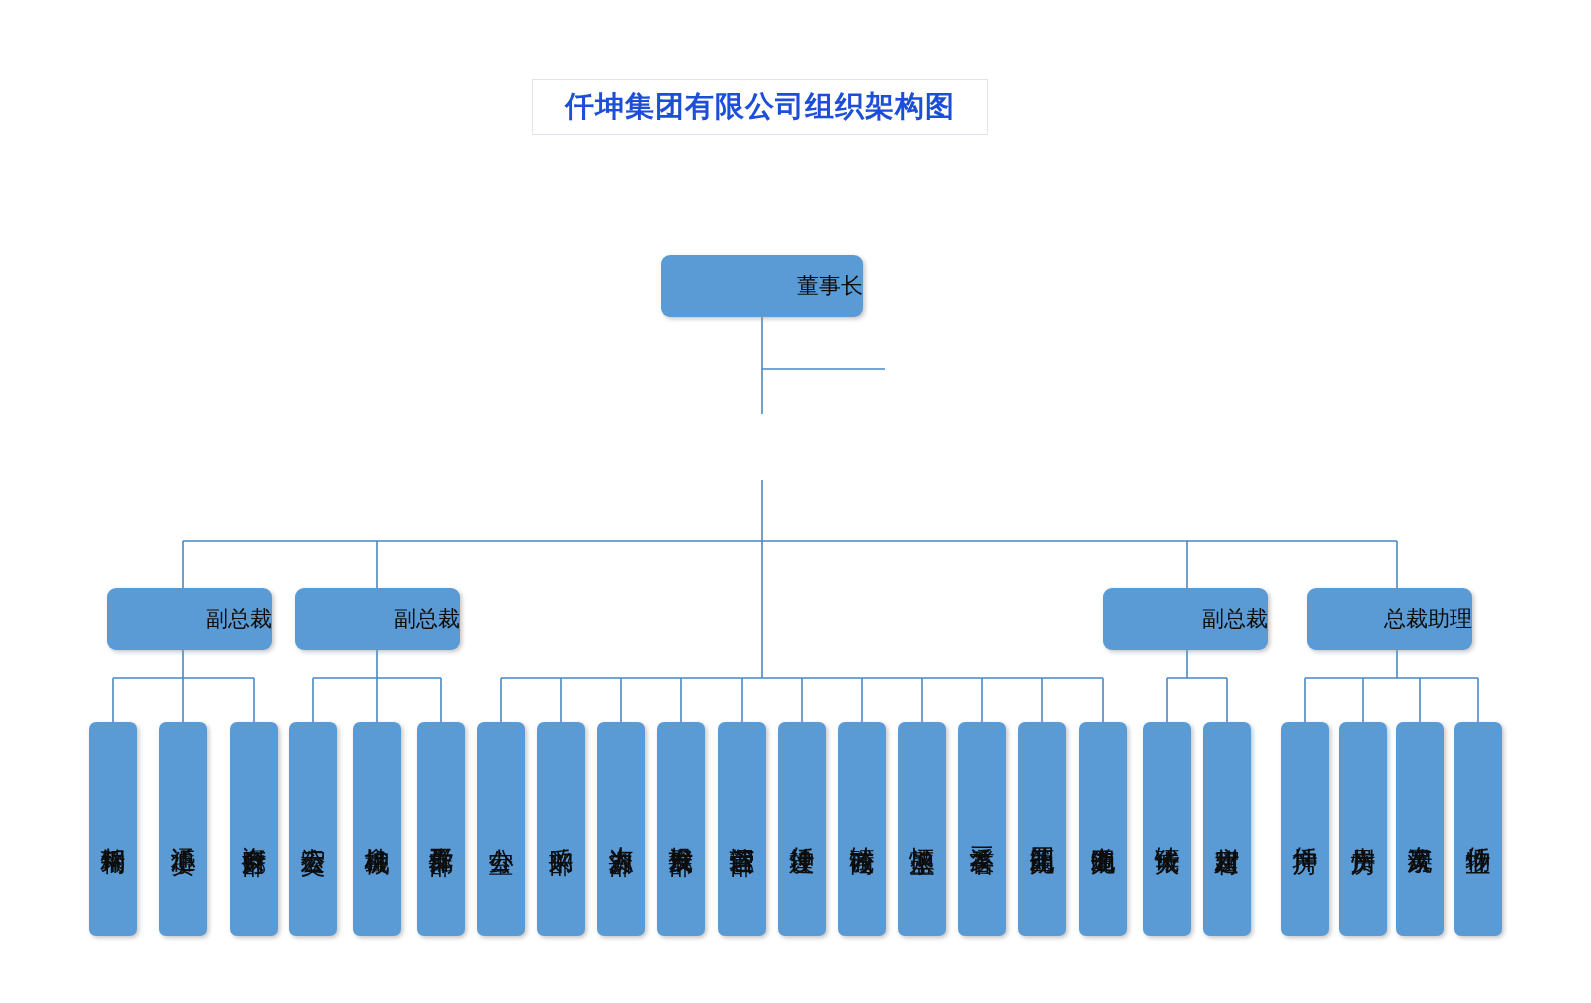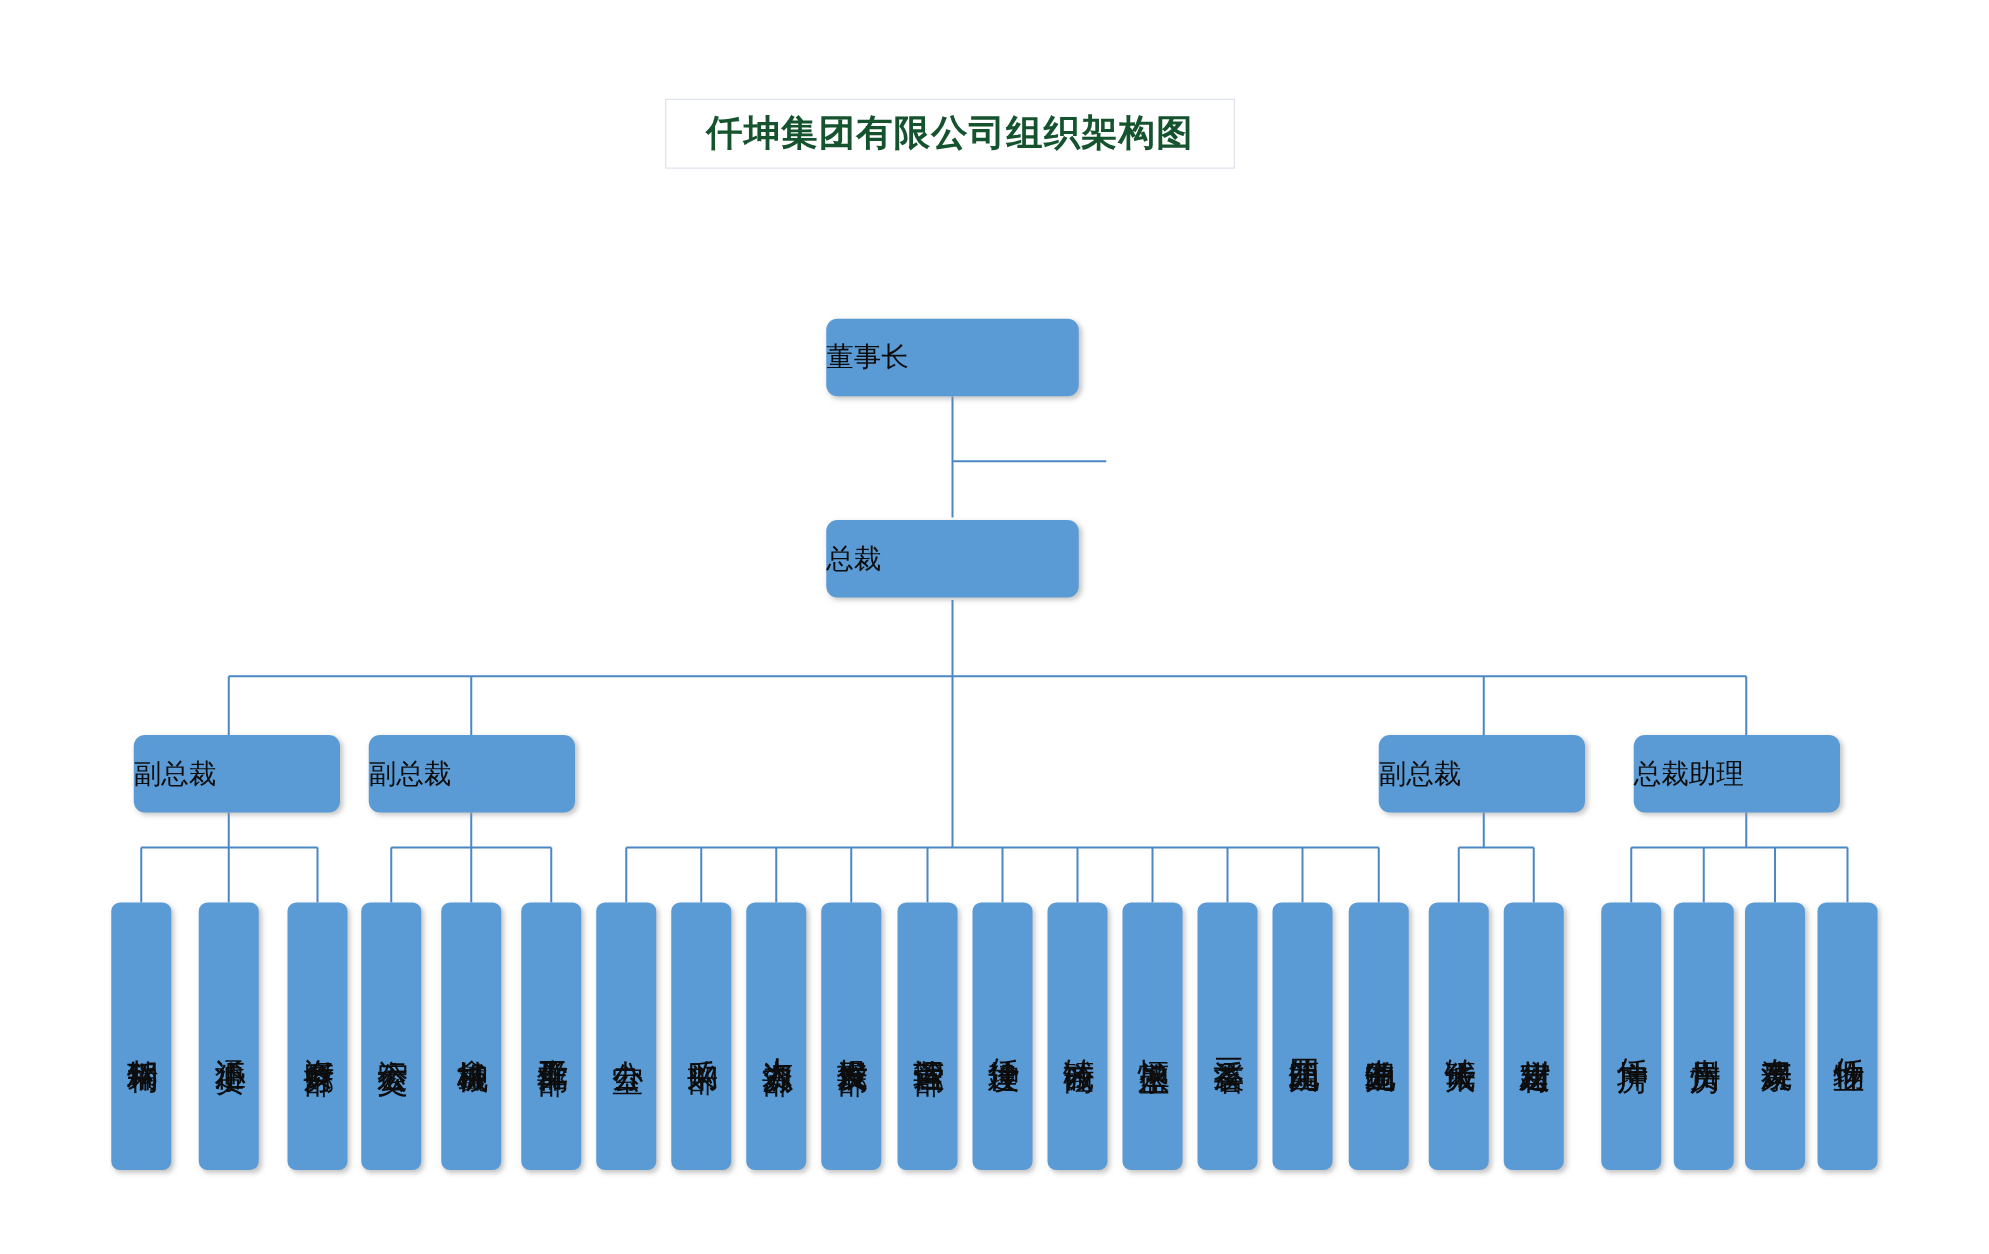--- a/index.html
+++ b/index.html
@@ -30,21 +30,21 @@
     border: 1px solid #dfe4ec;
     background: #ffffff;
     display: flex;
     align-items: center;
     justify-content: center;
     box-sizing: border-box;
   }
   .title-box .title-text {
     font-size: 29px;
     font-weight: bold;
-    color: #14532d;
+    color: #1d4ed8;
     letter-spacing: 1px;
     white-space: nowrap;
   }
 
   
   #wires {
     position: absolute;
     left: 0;
     top: 0;
     width: 1591px;
@@ -54,21 +54,21 @@
 
   
   .node {
     position: absolute;
     background: #5b9bd5;
     border-radius: 9px;
     box-shadow: 2px 2px 4px rgba(150,150,150,0.55);
     box-sizing: border-box;
     display: flex;
     align-items: center;
-    justify-content: flex-start;
+    justify-content: flex-end;
     color: #000000;
   }
   .node .label {
     font-size: 21px;
     color: #0d0d0d;
     white-space: nowrap;
     line-height: 1.1;
   }
 
   
@@ -158,23 +158,20 @@
       <path d="M1420,678 L1420,722"></path>
       <path d="M1478,678 L1478,722"></path>
     </g>
   </svg>
 
   <div class="node h" style="left:661px; top:255px; width:202px;">
     <span class="label">董事长</span>
   </div>
 
 
-  <div class="node h" style="left:661px; top:416px; width:202px;">
-    <span class="label">总裁</span>
-  </div>
 
   <div class="node h" style="left:107px; top:588px; width:165px;">
     <span class="label">副总裁</span>
   </div>
 
   <div class="node h" style="left:295px; top:588px; width:165px;">
     <span class="label">副总裁</span>
   </div>
 
   <div class="node h" style="left:1103px; top:588px; width:165px;">

